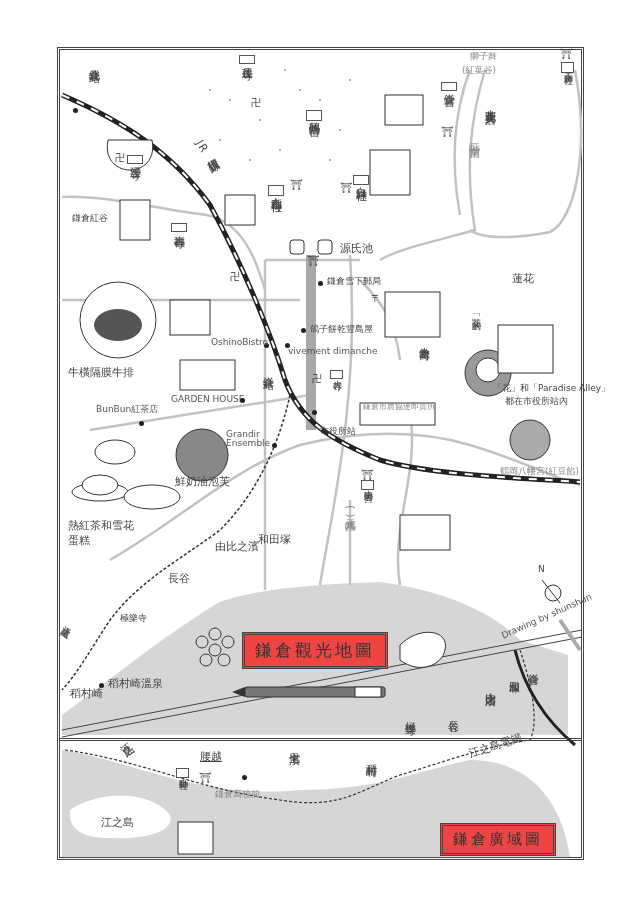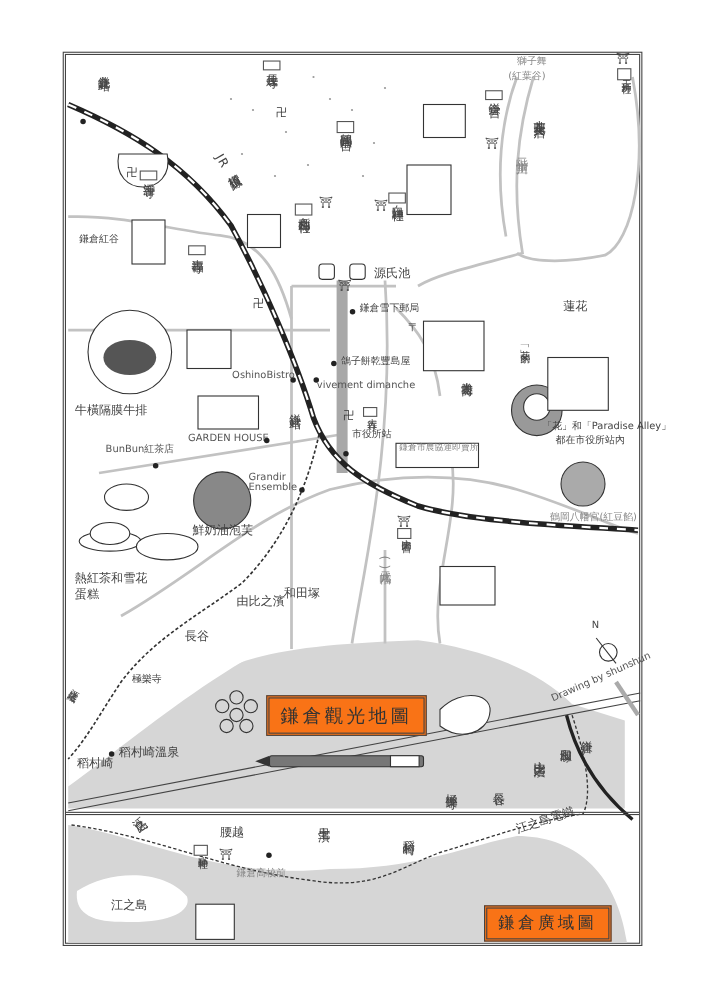--- a/index.html
+++ b/index.html
@@ -9,21 +9,21 @@
            border:3px double #444; box-sizing:border-box; background:#fff; }
   .inset-frame { position:absolute; left:60px; top:738px; width:521px; height:119px;
                  border-top:3px double #444; box-sizing:border-box; }
   svg.map { position:absolute; left:0; top:0; }
   .lbl { position:absolute; font-size:11px; color:#444; white-space:nowrap; line-height:1.05; }
   .v { writing-mode:vertical-rl; letter-spacing:1px; }
   .boxed { border:1px solid #555; padding:2px 1px; background:#fff; }
   .small { font-size:9px; }
   .en { font-family:"DejaVu Sans", sans-serif; font-size:9px; color:#555; }
   .grey { color:#888; }
-  .title-box { position:absolute; border:3px double #444; background:#f97316;
+  .title-box { position:absolute; border:3px double #444; background:#ef4444;
                font-size:17px; color:#333; padding:4px 10px; letter-spacing:3px; }
   .dot { position:absolute; width:5px; height:5px; background:#222; border-radius:50%; }
   .icon { position:absolute; font-size:10px; color:#333; line-height:1; }
 </style>
 </head>
 <body>
 
 <div class="frame"></div>
 
 <svg class="map" width="640" height="900" viewBox="0 0 640 900">
@@ -181,42 +181,42 @@
 <div class="lbl en" style="left:288px;top:347px;">vivement dimanche</div>
 <div class="dot" style="left:264px;top:343px;"></div>
 <div class="lbl en" style="left:211px;top:338px;">OshinoBistro</div>
 <div class="lbl en" style="left:171px;top:395px;">GARDEN HOUSE</div>
 <div class="dot" style="left:240px;top:398px;"></div>
 <div class="lbl en" style="left:96px;top:405px;">BunBun紅茶店</div>
 <div class="dot" style="left:139px;top:421px;"></div>
 <div class="lbl en" style="left:226px;top:430px;width:50px;white-space:normal;">Grandir Ensemble</div>
 <div class="dot" style="left:272px;top:443px;"></div>
 <div class="dot" style="left:312px;top:410px;"></div>
-<div class="lbl small" style="left:320px;top:391px;">市役所站</div>
+<div class="lbl small" style="left:320px;top:427px;">市役所站</div>
 <div class="lbl small grey" style="left:363px;top:403px;font-size:8px;">鎌倉市農協連即賣所</div>
 <div class="lbl v" style="left:418px;top:338px;">太卷壽司</div>
 <div class="lbl v" style="left:484px;top:100px;">山茶花文具店</div>
 <div class="lbl v grey" style="left:468px;top:135px;">二階堂川</div>
 <div class="lbl small grey" style="left:462px;top:66px;">(紅葉谷)</div>
 <div class="lbl small grey" style="left:470px;top:52px;text-align:center;">獅子舞</div>
 <div class="lbl" style="left:512px;top:253px;margin-top:20px;">蓮花</div>
 <div class="lbl v small" style="left:471px;top:310px;">「花」家的</div>
 <div class="lbl small" style="left:493px;top:384px;">「花」和「Paradise Alley」</div>
 <div class="lbl small" style="left:505px;top:397px;">都在市役所站內</div>
 <div class="lbl small grey" style="left:500px;top:467px;">鶴岡八幡宮(紅豆餡)</div>
 <div class="dot" style="left:99px;top:683px;"></div>
 <div class="lbl" style="left:108px;top:678px;text-align:right;">稻村崎溫泉</div>
 
 <div class="lbl" style="left:68px;top:367px;">牛橫隔膜牛排</div>
 <div class="lbl" style="left:68px;top:518px;width:70px;white-space:normal;line-height:1.4;">熱紅茶和雪花蛋糕</div>
 <div class="lbl" style="left:175px;top:476px;">鮮奶油泡芙</div>
 <div class="lbl small" style="left:72px;top:186px;margin-top:28px;">鎌倉紅谷</div>
 
 <div class="lbl v" style="left:112px;top:738px;transform:rotate(-40deg);">江之島</div>
-<div class="lbl" style="left:200px;top:751px;">腰越</div>
+<div class="lbl" style="left:200px;top:751px;text-decoration:underline;">腰越</div>
 <div class="lbl v" style="left:288px;top:743px;">七里濱</div>
 <div class="lbl v" style="left:365px;top:755px;">稻村崎</div>
 <div class="lbl v" style="left:404px;top:713px;">極樂寺</div>
 <div class="lbl v" style="left:447px;top:712px;">長谷</div>
 <div class="lbl v" style="left:484px;top:683px;">由比之濱</div>
 <div class="lbl v" style="left:508px;top:672px;">和田塚</div>
 <div class="lbl v" style="left:527px;top:665px;">鎌倉</div>
 <div class="lbl" style="left:468px;top:740px;transform:rotate(-18deg);">江之島電鐵</div>
 <div class="lbl" style="left:101px;top:817px;">江之島</div>
 <div class="lbl small grey" style="left:215px;top:790px;">鎌倉高校前</div>

